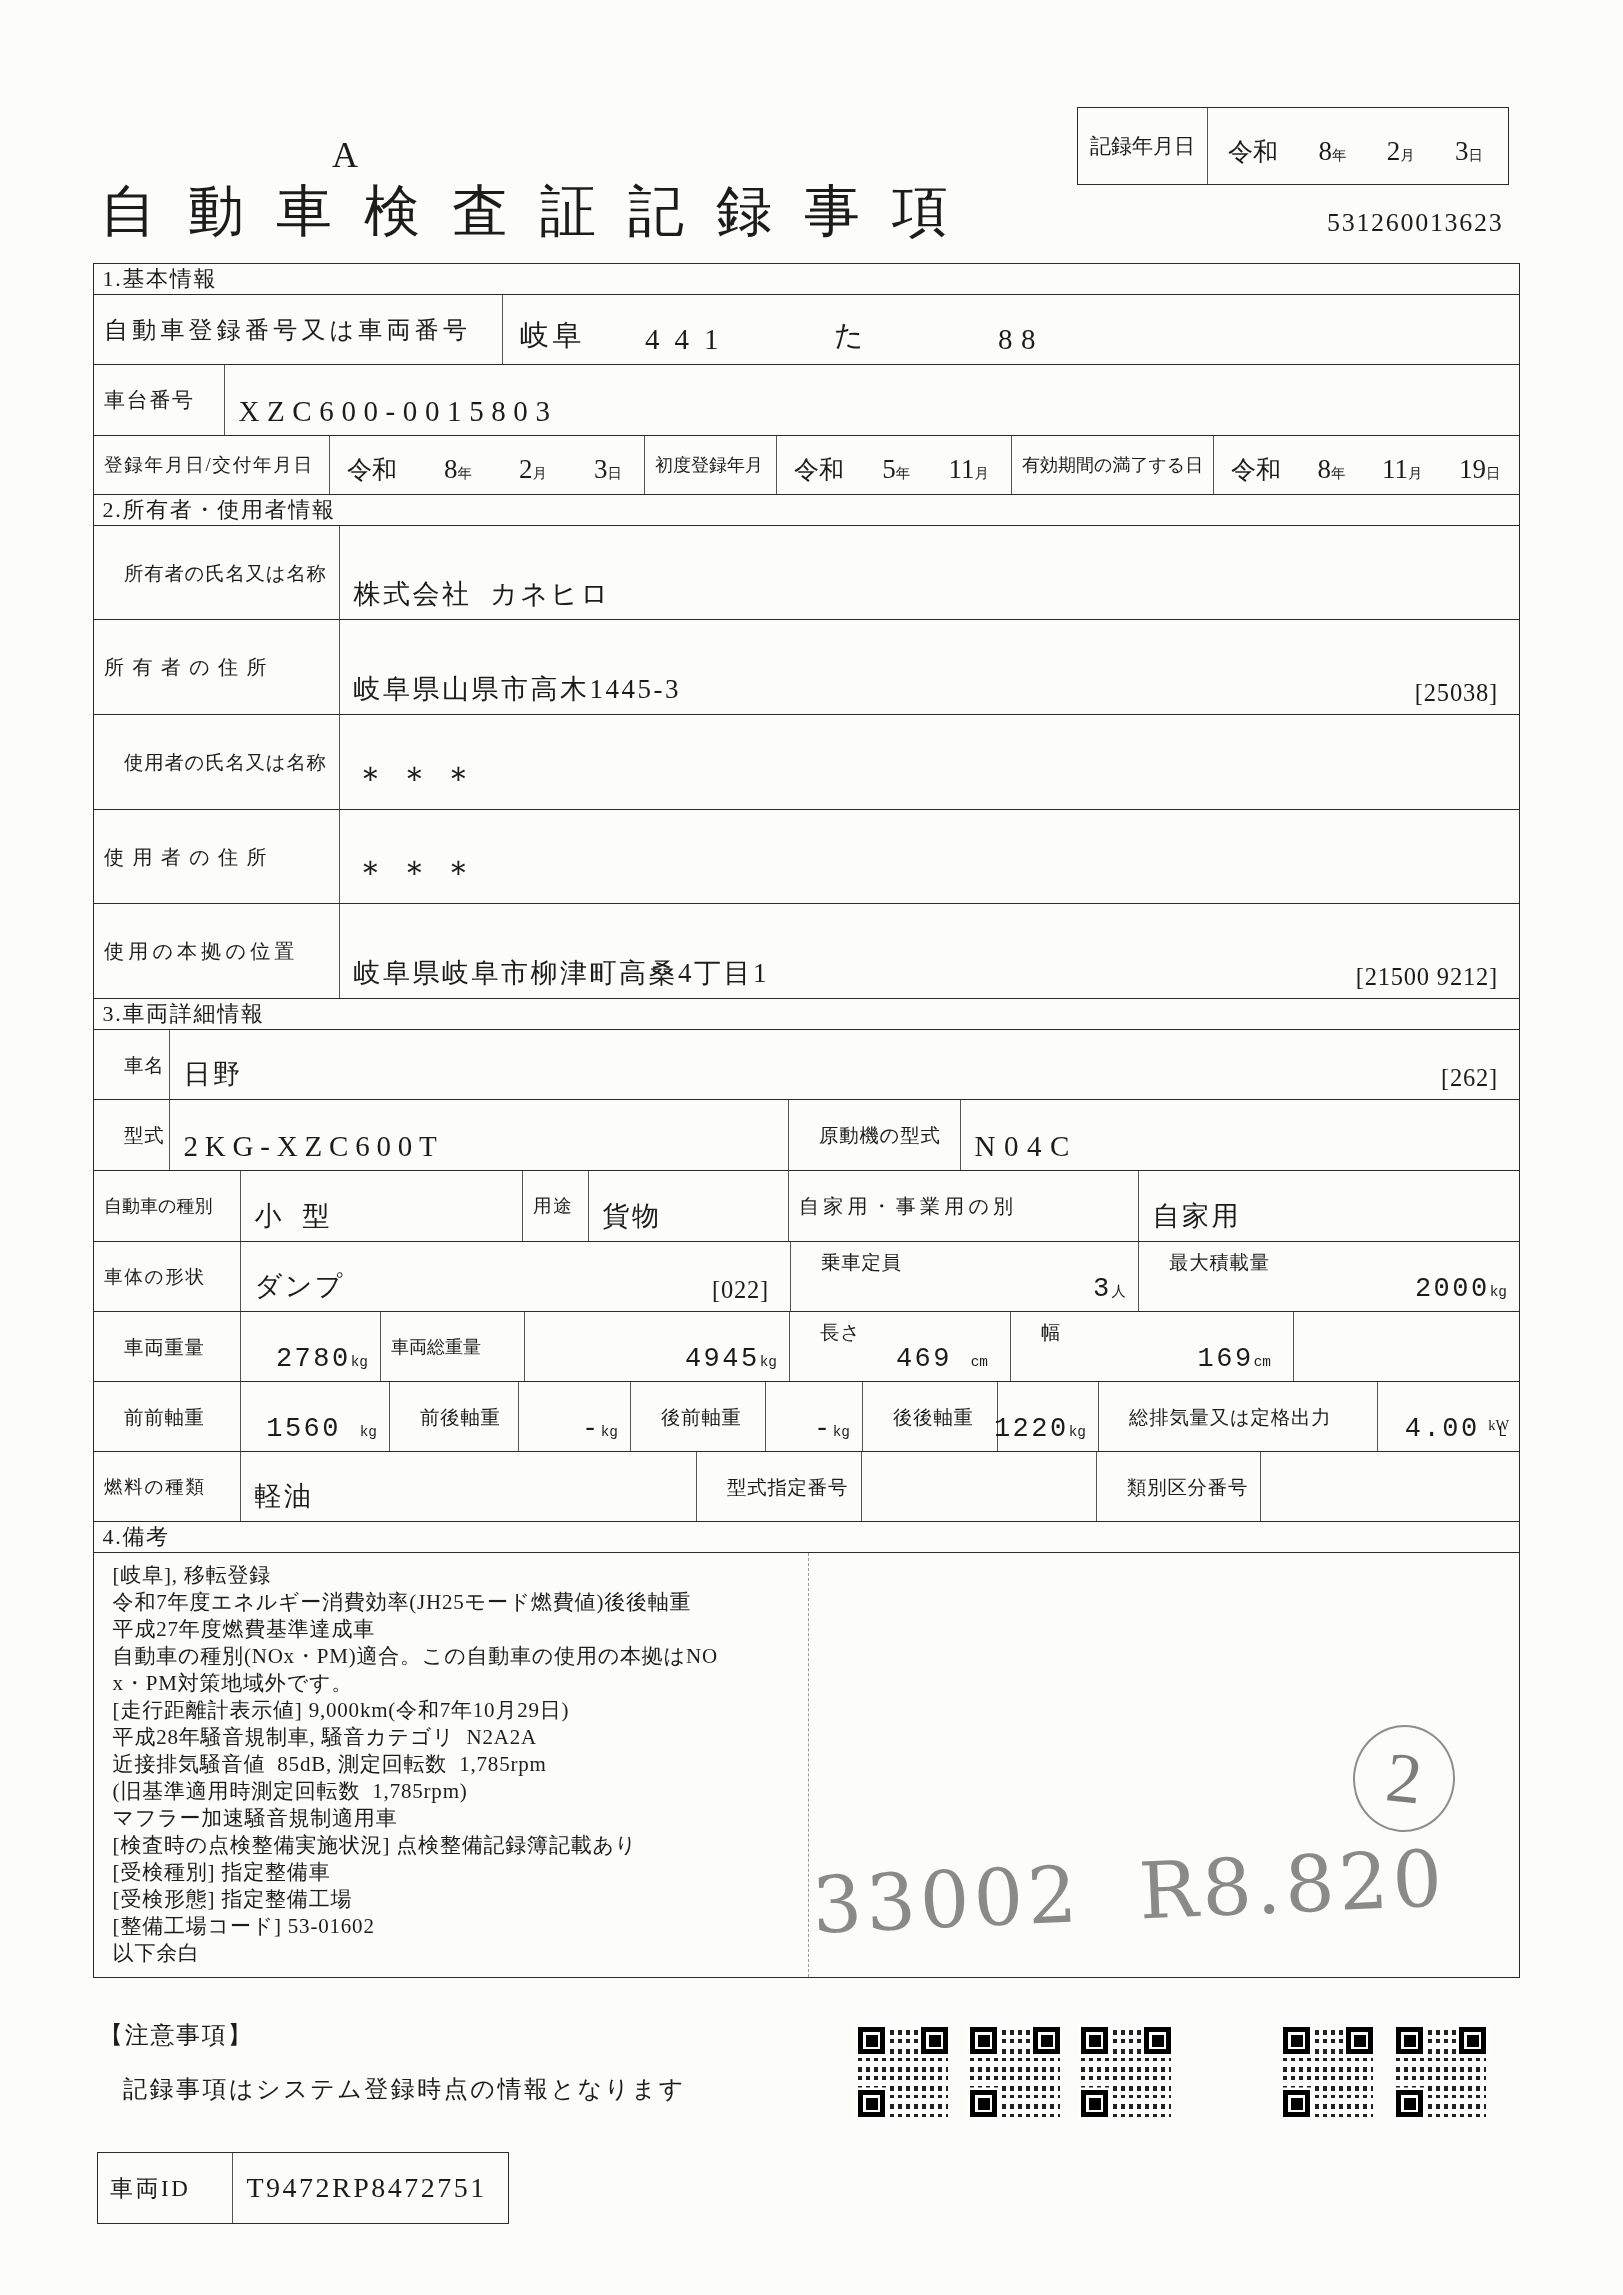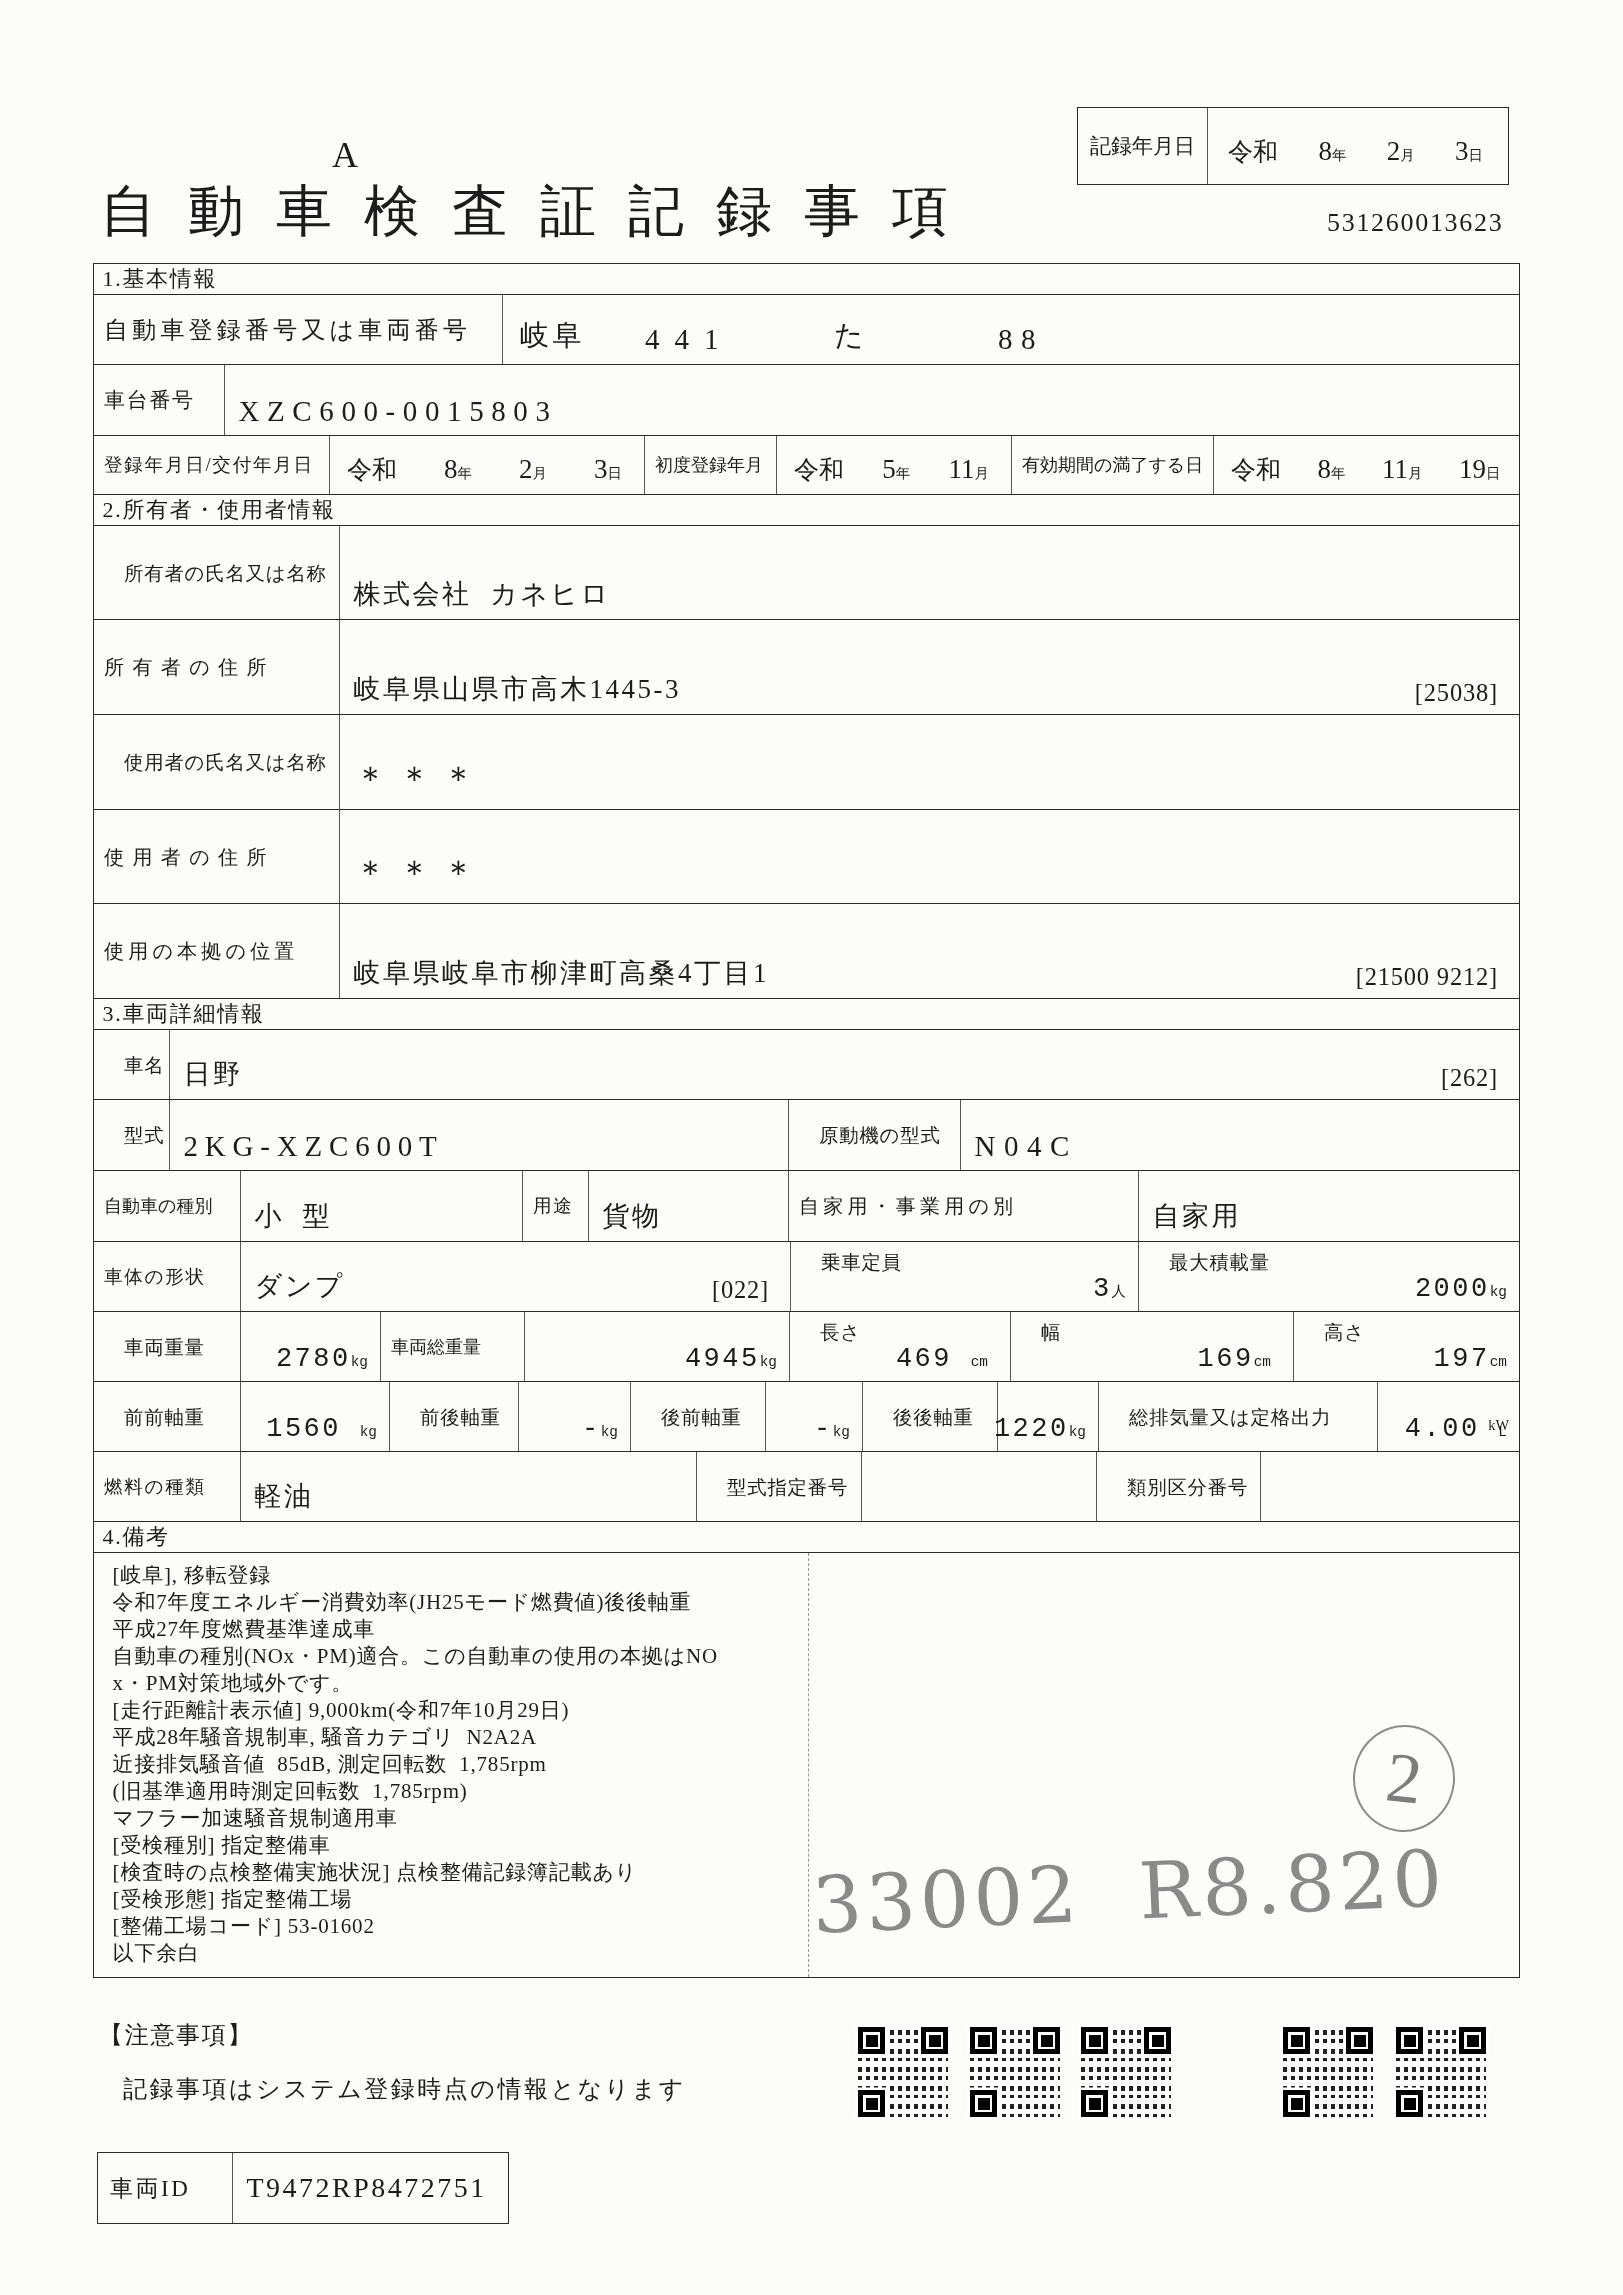--- a/index.html
+++ b/index.html
@@ -283,24 +283,20 @@
           <span class="vl r"><span>4945</span><span class="u">kg</span></span>
         </div>
       <div class="c" style="flex-basis:221px">
         <span class="lb top s23">長さ</span>
         <span class="vl r" style="right:22px"><span>469</span> <span class="u">cm</span></span>
       </div>
       <div class="c" style="flex-basis:283px">
         <span class="lb top s23">幅</span>
         <span class="vl r" style="right:22px"><span>169</span><span class="u">cm</span></span>
       </div>
-      <div class="c last">
-        <span class="lb top s23">高さ</span>
-        <span class="vl r"><span>197</span><span class="u">cm</span></span>
-      </div>
     </div>
 
     <div class="row" style="height:70px">
       <div class="c" style="flex-basis:147px">
           <span class="lb s23">前前軸重</span>
         </div>
       <div class="c" style="flex-basis:149px">
           <span class="vl r"><span>1560</span> <span class="u">kg</span></span>
         </div>
       <div class="c" style="flex-basis:129px">
@@ -357,22 +353,22 @@
         <div>[岐阜], 移転登録</div>
         <div>令和7年度エネルギー消費効率(JH25モード燃費値)後後軸重</div>
         <div>平成27年度燃費基準達成車</div>
         <div>自動車の種別(NOx・PM)適合。この自動車の使用の本拠はNO</div>
         <div>x・PM対策地域外です。</div>
         <div>[走行距離計表示値] 9,000km(令和7年10月29日)</div>
         <div>平成28年騒音規制車, 騒音カテゴリ  N2A2A</div>
         <div>近接排気騒音値  85dB, 測定回転数  1,785rpm</div>
         <div>(旧基準適用時測定回転数  1,785rpm)</div>
         <div>マフラー加速騒音規制適用車</div>
+        <div>[検査時の点検整備実施状況] 点検整備記録簿記載あり</div>
         <div>[受検種別] 指定整備車</div>
-        <div>[検査時の点検整備実施状況] 点検整備記録簿記載あり</div>
         <div>[受検形態] 指定整備工場</div>
         <div>[整備工場コード] 53-01602</div>
         <div>以下余白</div>
       </div>
     </div>
   </div>
 
   <div class="circ">2</div>
   <div class="hand">33002  R8.820</div>
 

